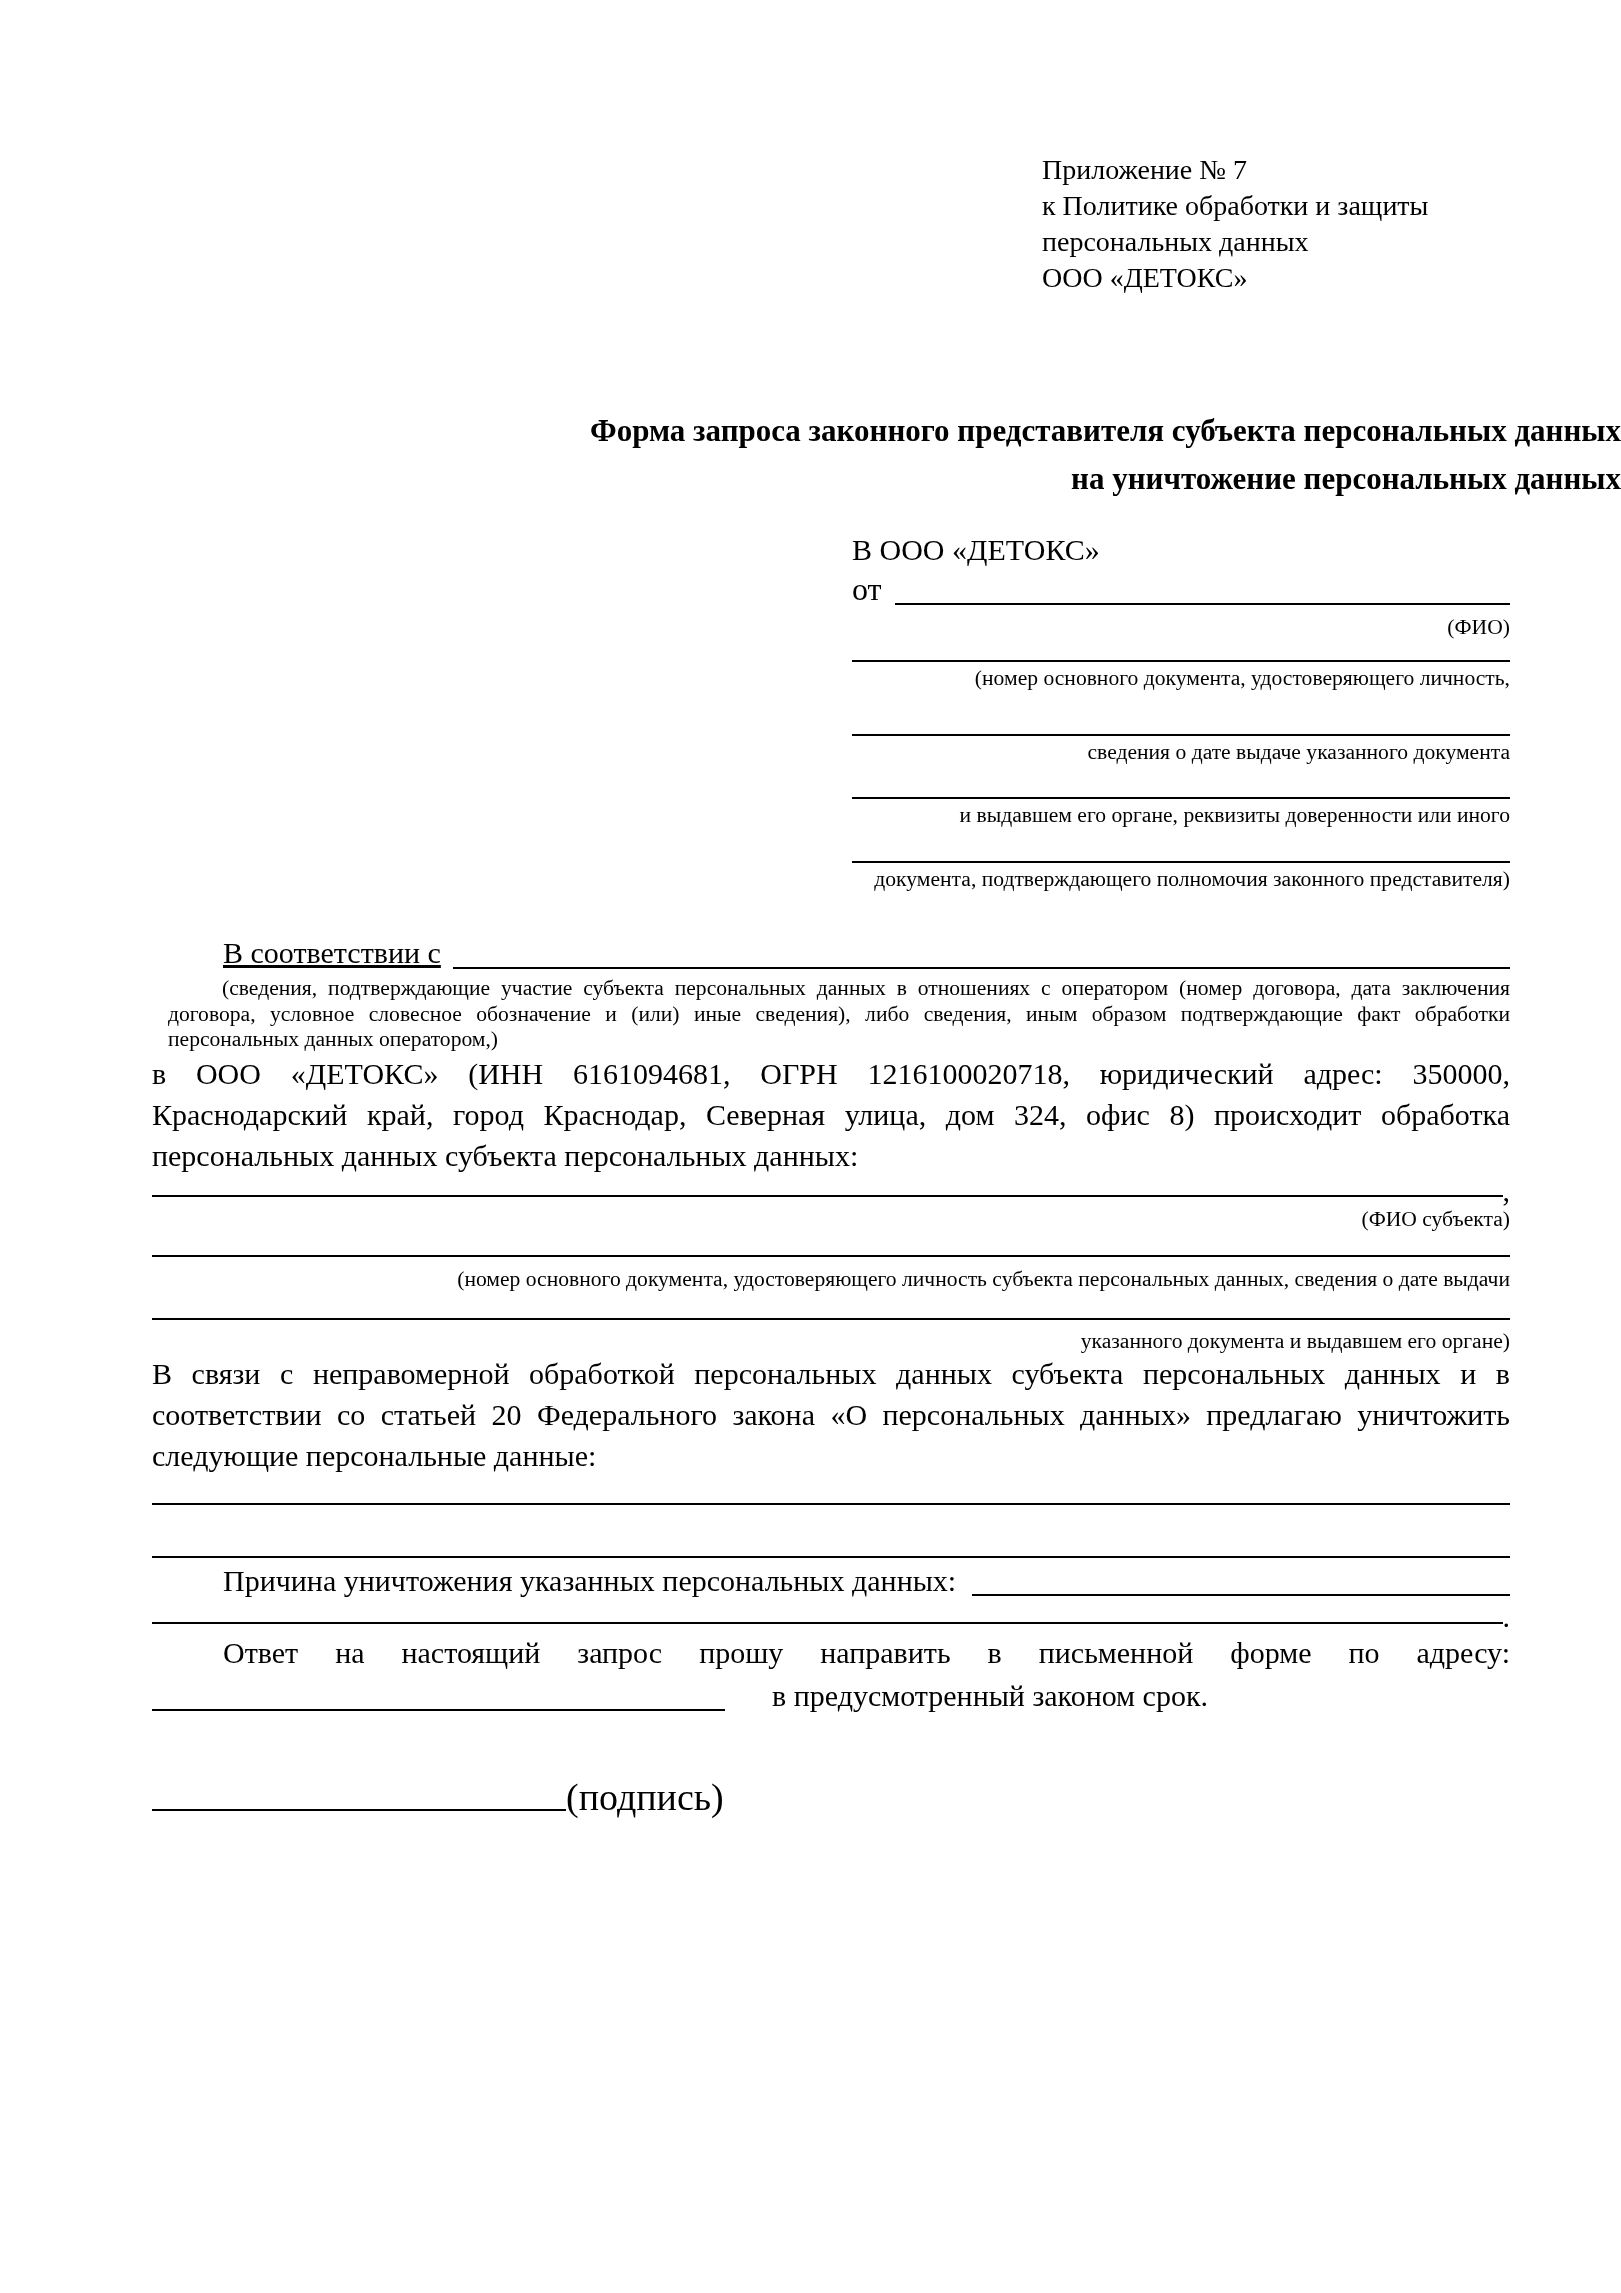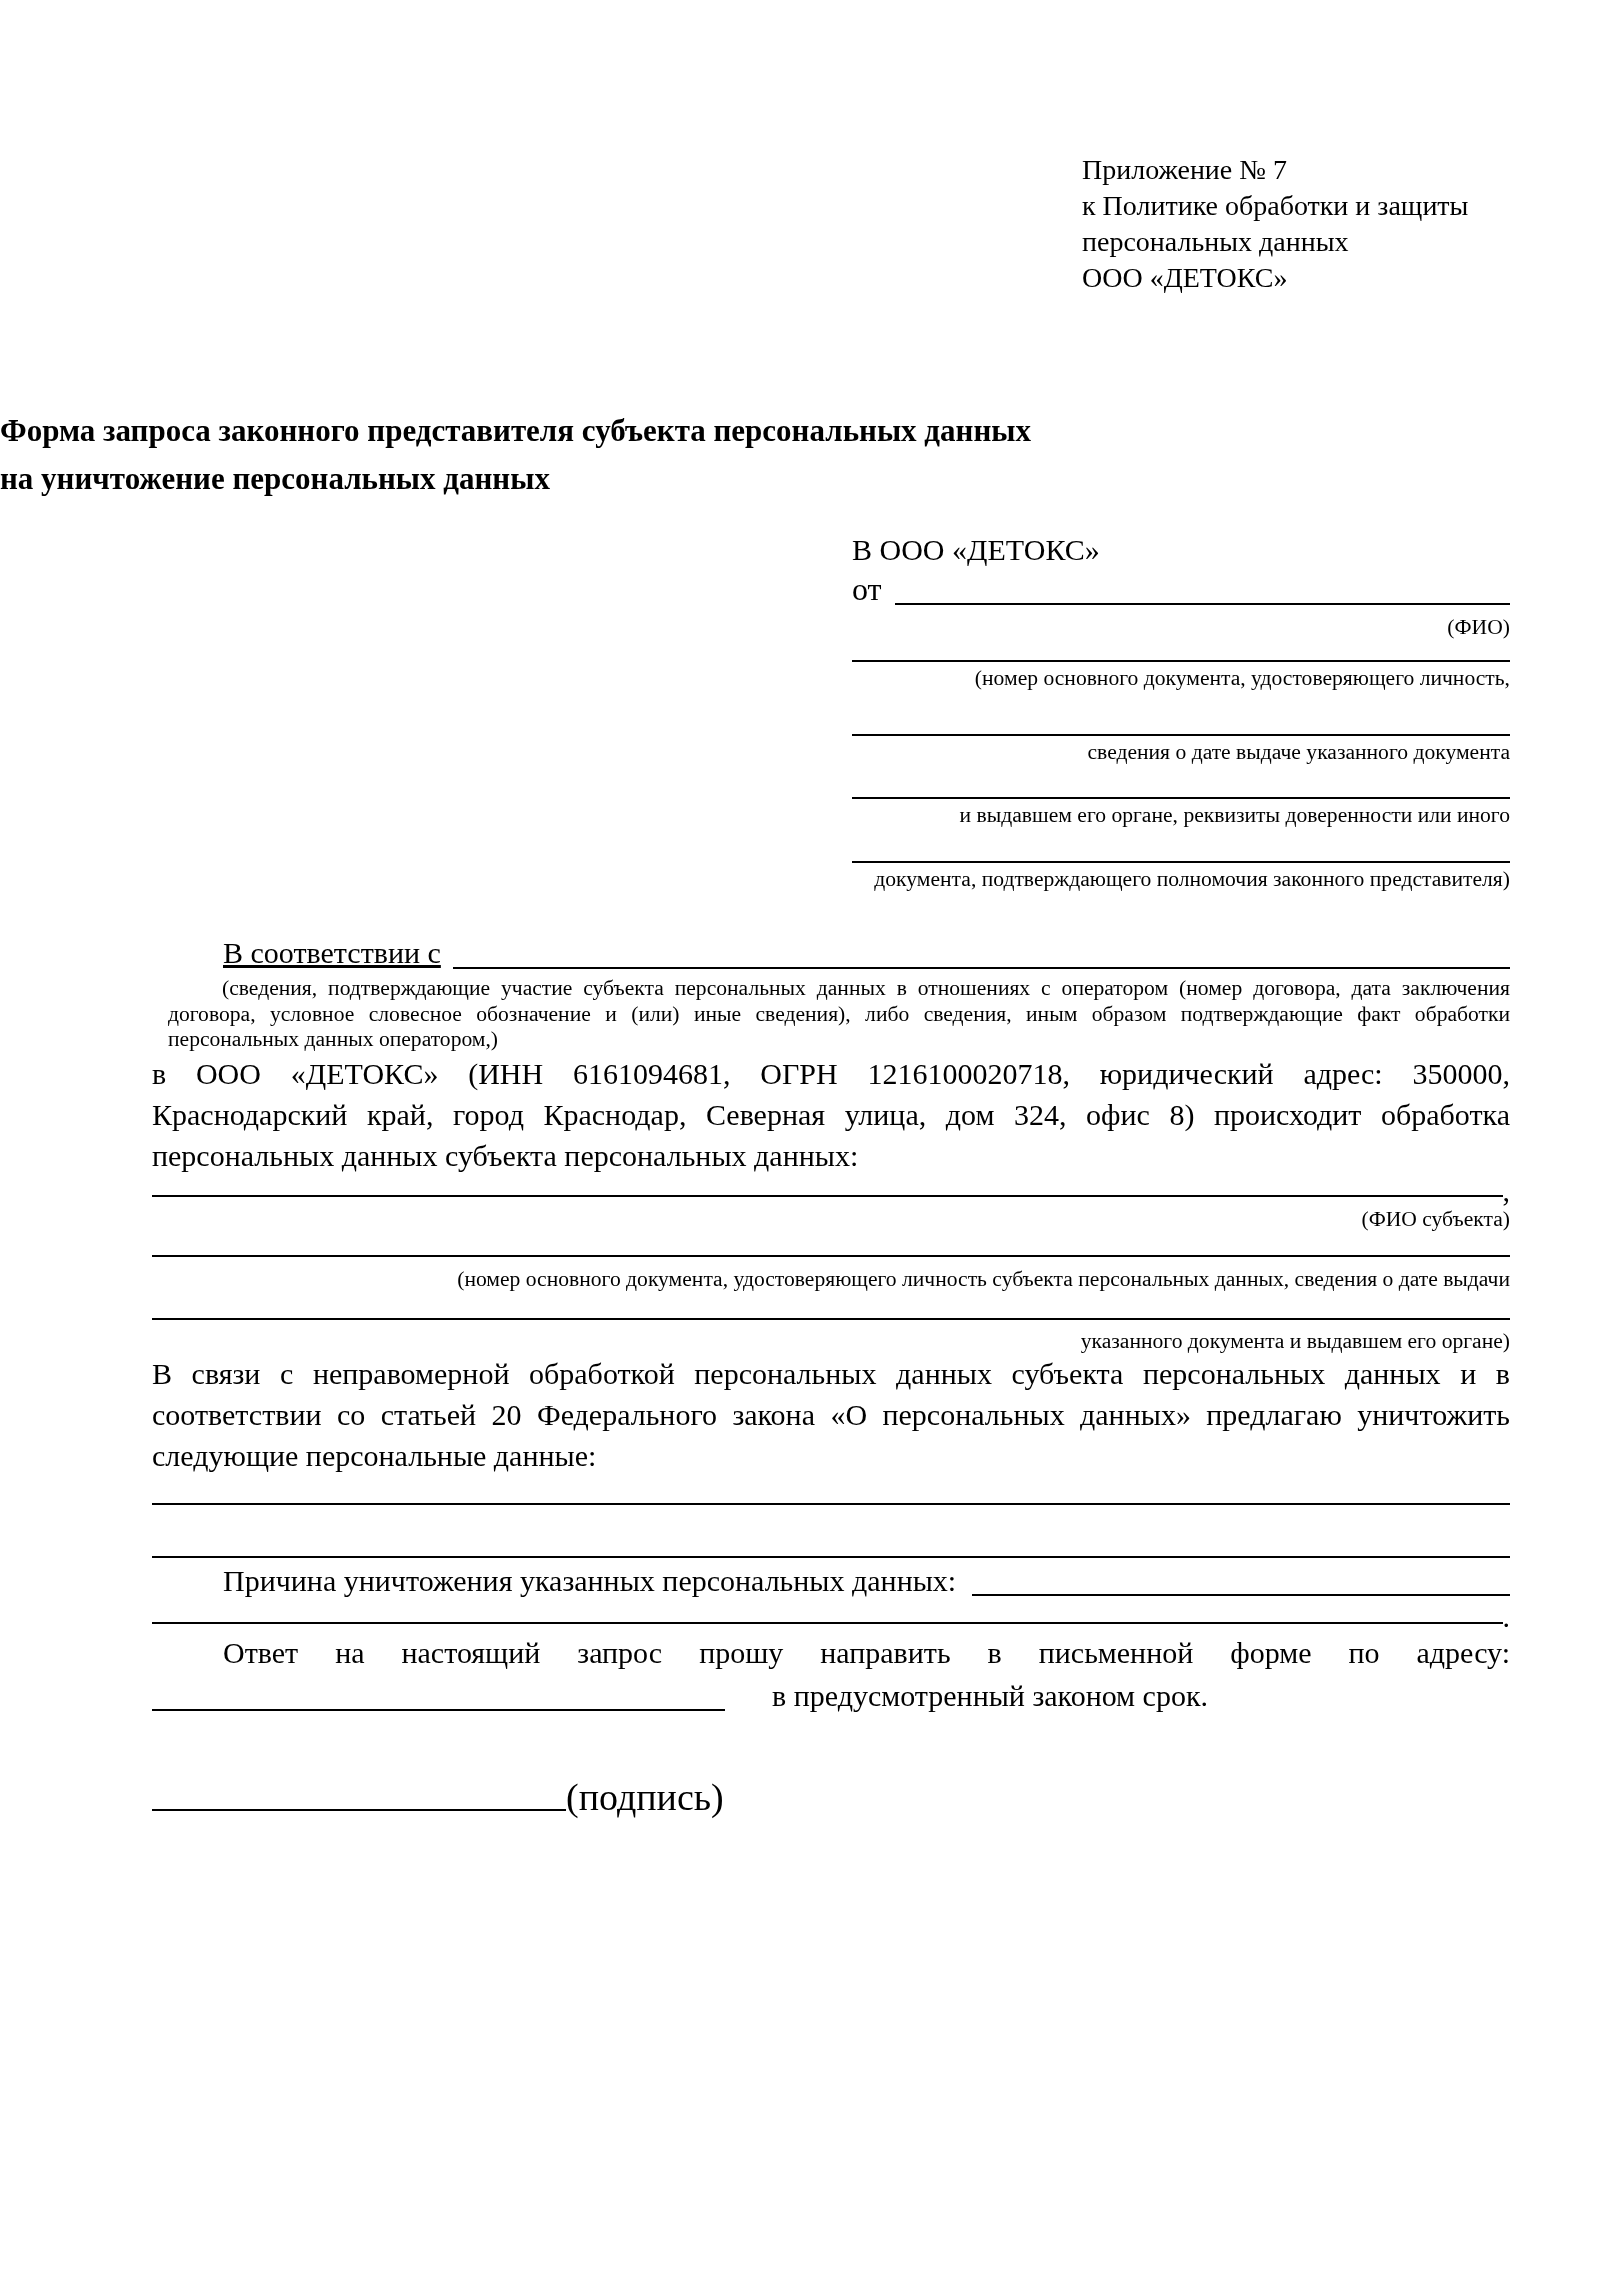--- a/index.html
+++ b/index.html
@@ -18,30 +18,30 @@
   .hr   { border-bottom: 2.9px solid #000; height: 0; }
   .cap  { font-size: 21.6px; line-height: 25.5px; text-align: right; }
 
   .line-row { display: flex; height: 29px; }
   .line-row .rule { flex: 1 1 auto; height: 19.6px; }
   .line-row .tail { font-size: 30px; line-height: 29px; }
 
   
   .header {
     position: absolute;
-    left: 1082px; top: 152px;
+    left: 1042px; top: 152px;
     font-size: 28px; line-height: 36px;
     white-space: nowrap;
   }
 
   
   .title {
     position: absolute;
     left: 0; top: 407px; width: 100%;
-    text-align: left;
+    text-align: right;
     font-weight: bold;
     font-size: 31px; line-height: 48px;
   }
 
   
   .addressee {
     position: absolute;
     left: 852px; top: 531px; width: 658px;
     font-size: 30px; line-height: 37px;
   }

